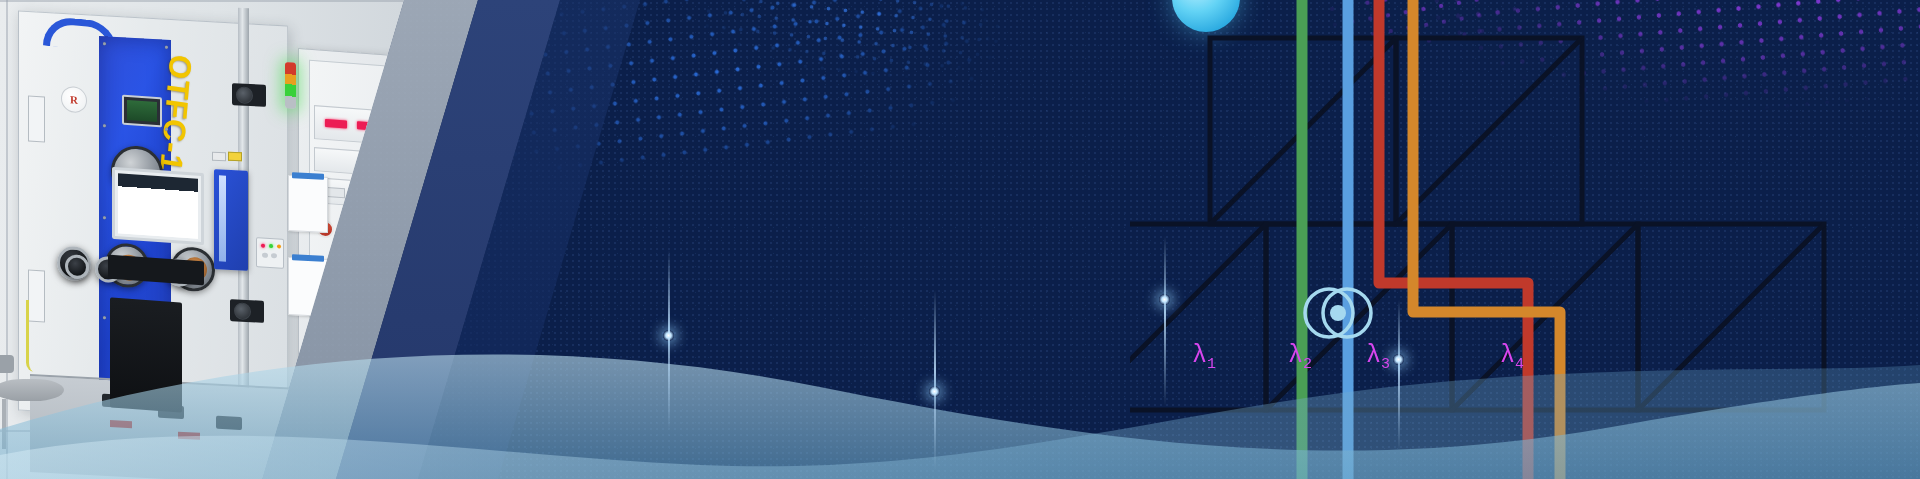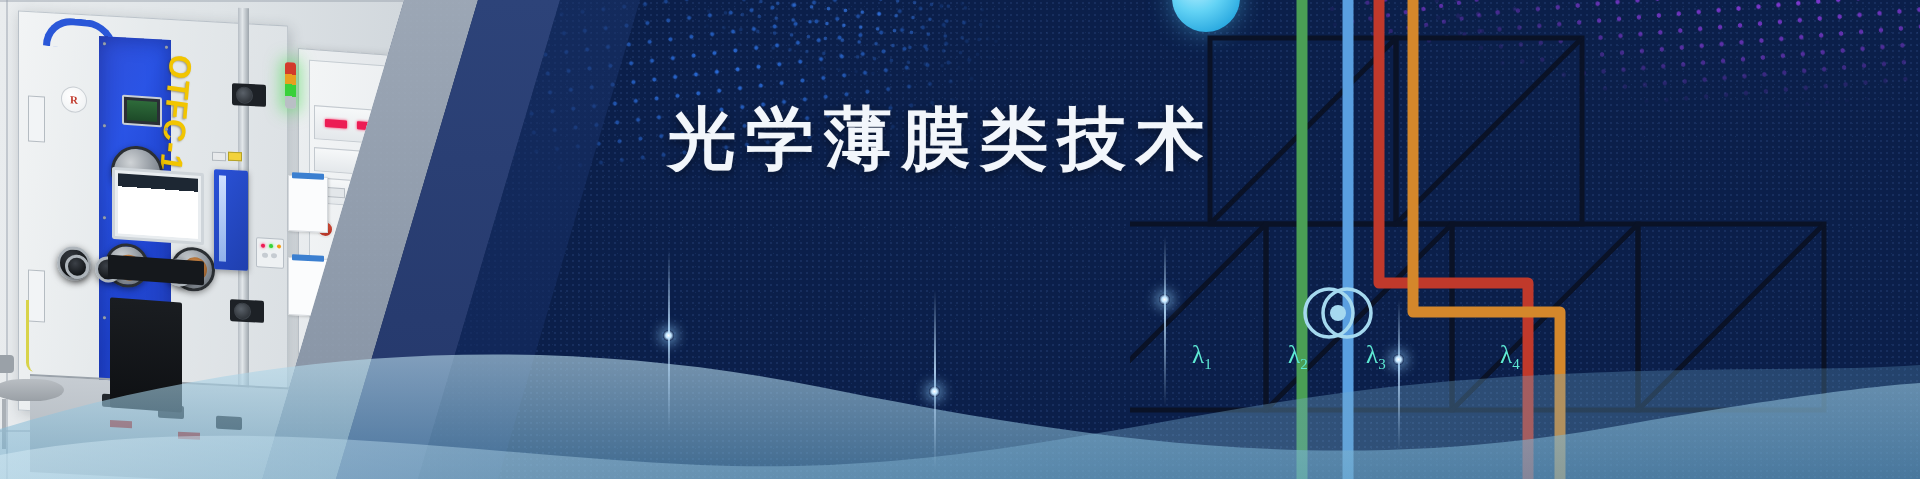--- a/index.html
+++ b/index.html
@@ -316,22 +316,22 @@
     letter-spacing:10px; line-height:1;
     white-space:nowrap;
     text-shadow:0 3px 10px rgba(0,0,0,.45), 0 0 1px rgba(255,255,255,.3);
   }
 
   
   .optics{ position:absolute; right:0; top:0; width:790px; height:479px; }
 
   
   .lam{
-    position:absolute; color:#5eead4; font-size:25px;
-    font-family:Liberation Serif, serif;
+    position:absolute; color:#d946ef; font-size:25px;
+    font-family:Liberation Mono, monospace;
     white-space:nowrap;
     text-align:center;
   }
   .lam sub{ font-size:15px; }
 
   
   .beam{
     position:absolute; width:2px;
     background:linear-gradient(180deg, rgba(190,225,255,0) 0%, rgba(190,225,255,.85) 45%, rgba(190,225,255,0) 100%);
   }
@@ -566,21 +566,20 @@
 
   <div class="beam" style="left:668px; top:250px; height:180px;"></div>
   <div class="beam-dot" style="left:663px; top:330px;"></div>
   <div class="beam" style="left:934px; top:290px; height:180px;"></div>
   <div class="beam-dot" style="left:929px; top:386px;"></div>
   <div class="beam" style="left:1164px; top:236px; height:170px;"></div>
   <div class="beam-dot" style="left:1159px; top:294px;"></div>
   <div class="beam" style="left:1398px; top:300px; height:150px;"></div>
   <div class="beam-dot" style="left:1393px; top:354px;"></div>
 
-  <div class="title">光学薄膜类技术</div>
 
   <div class="lam" style="left:1192px; top:341px;">
     <span>λ</span><sub>1</sub>
   </div>
   <div class="lam" style="left:1288px; top:341px;">
     <span>λ</span><sub>2</sub>
   </div>
   <div class="lam" style="left:1366px; top:341px;">
     <span>λ</span><sub>3</sub>
   </div>

